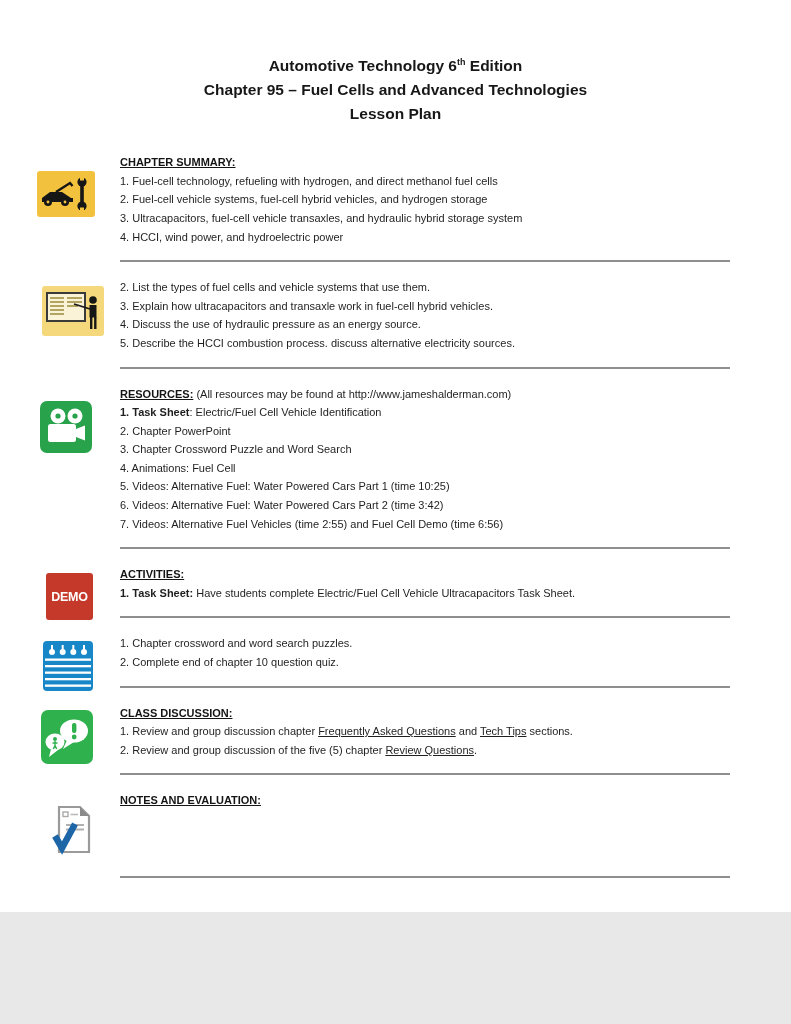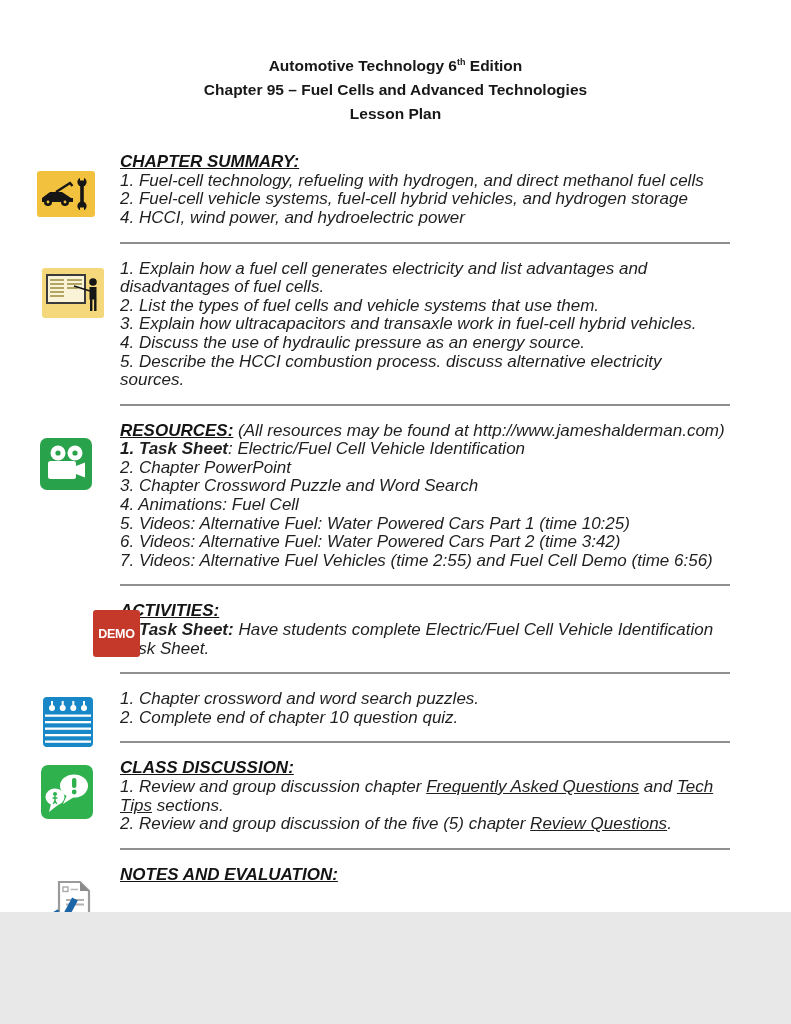--- a/index.html
+++ b/index.html
@@ -17,36 +17,35 @@
     text-align:center;
     font-weight:bold;
     font-size:15.5px;
     line-height:24px;
     color:#171717;
   }
   .title-block sup{font-size:9px;}
   .content{margin-top:27px;}
   .section{position:relative;padding-left:120px;padding-right:61px;}
   .icon{position:absolute;}
-  .line{font-size:17px;line-height:18.6px;font-style:italic;}
+  .line{font-size:11px;line-height:18.6px;}
   .heading{font-weight:bold;text-decoration:underline;color:#141414;}
   .b{font-weight:bold;}
   .u{text-decoration:underline;}
   hr.rule{
     border:none;border-top:2px solid #8f8f8f;
     margin:14px 0 16px 0;
   }
   .section-notes hr.rule{margin-top:66px;}
   .demo-icon{
     width:47px;height:47px;border-radius:3px;
     background:#C5392B;color:#ffffff;
     display:flex;align-items:center;justify-content:center;
     font-weight:bold;font-size:12.5px;letter-spacing:-0.3px;
     font-family:"Liberation Sans",sans-serif;
-    margin-left:47px;
   }
   .footer{position:absolute;left:20px;top:980px;}
   .logo-text{
     color:#CB2C26;font-weight:800;font-size:16.5px;letter-spacing:-0.2px;
     transform:scaleX(0.88);transform-origin:left center;
     font-family:"Liberation Sans",sans-serif;
   }
   .logo-tag{
     color:#CB2C26;font-size:4.5px;letter-spacing:0.3px;
     margin-left:9px;margin-top:1px;white-space:nowrap;
@@ -78,41 +77,41 @@
           <rect x="43.2" y="12" width="3.6" height="22" fill="#161616"></rect>
           <circle cx="45" cy="11" r="4.6" fill="#161616"></circle>
           <rect x="43" y="4.5" width="4" height="5" fill="#F2C13D"></rect>
           <circle cx="45" cy="35" r="4.6" fill="#161616"></circle>
           <rect x="43" y="36.5" width="4" height="5" fill="#F2C13D"></rect>
         </svg>
       </div>
       <div class="line"><span class="heading">CHAPTER SUMMARY:</span></div>
       <div class="line">1. Fuel-cell technology, refueling with hydrogen, and direct methanol fuel cells</div>
       <div class="line">2. Fuel-cell vehicle systems, fuel-cell hybrid vehicles, and hydrogen storage</div>
+      <div class="line">3. Ultracapacitors, fuel-cell vehicle transaxles, and hydraulic hybrid storage system</div>
       <div class="line">4. HCCI, wind power, and hydroelectric power</div>
       <hr class="rule">
     </div>
 
     <div class="section">
       <div class="icon" style="left:42px;top:8px;">
         <svg width="62" height="50" viewBox="0 0 62 50">
           <rect width="62" height="50" rx="3" fill="#F6D87C"></rect>
           <rect x="5" y="7" width="38" height="28" fill="#FBF3D8" stroke="#3a3a3a" stroke-width="2"></rect>
           <g stroke="#9a8a3a" stroke-width="1.6">
             <path d="M8 12 H22 M8 16 H22 M8 20 H22 M8 24 H22 M8 28 H22"></path>
             <path d="M25 12 H40 M25 16 H40 M25 20 H36"></path>
           </g>
           <path d="M48 23 L32 18" stroke="#161616" stroke-width="1.8"></path>
           <circle cx="51" cy="14" r="3.8" fill="#161616"></circle>
           <rect x="47.5" y="19" width="7" height="12.5" fill="#161616"></rect>
           <rect x="48" y="31" width="2.4" height="12" fill="#161616"></rect>
           <rect x="52.1" y="31" width="2.4" height="12" fill="#161616"></rect>
         </svg>
       </div>
-      <div class="line">1. Explain how a fuel cell generates electricity and list advantages and disadvantages of fuel cells.</div>
       <div class="line">2. List the types of fuel cells and vehicle systems that use them.</div>
       <div class="line">3. Explain how ultracapacitors and transaxle work in fuel-cell hybrid vehicles.</div>
       <div class="line">4. Discuss the use of hydraulic pressure as an energy source.</div>
       <div class="line">5. Describe the HCCI combustion process. discuss alternative electricity sources.</div>
       <hr class="rule">
     </div>
 
     <div class="section">
       <div class="icon" style="left:40px;top:16px;">
         <svg width="52" height="52" viewBox="0 0 52 52">
@@ -134,21 +133,21 @@
       <div class="line">6. Videos: Alternative Fuel: Water Powered Cars Part 2 (time 3:42)</div>
       <div class="line">7. Videos: Alternative Fuel Vehicles (time 2:55) and Fuel Cell Demo (time 6:56)</div>
       <hr class="rule">
     </div>
 
     <div class="section">
       <div class="icon" style="left:46px;top:8px;">
         <div class="demo-icon">DEMO</div>
       </div>
       <div class="line"><span class="heading">ACTIVITIES:</span></div>
-      <div class="line"><span class="b">1. Task Sheet:</span><span> Have students complete Electric/Fuel Cell Vehicle Identification Task Sheet.</span></div>
+      <div class="line"><span class="b">1. Task Sheet:</span><span> Have students complete Electric/Fuel Cell Vehicle Ultracapacitors Task Sheet.</span></div>
       <hr class="rule">
     </div>
 
     <div class="section">
       <div class="icon" style="left:43px;top:7px;">
         <svg width="50" height="50" viewBox="0 0 50 50">
           <rect width="50" height="50" rx="4" fill="#1787C8"></rect>
           <g fill="#ffffff">
             <rect x="8" y="4" width="2" height="7"></rect>
               <circle cx="9" cy="11" r="3"></circle>

